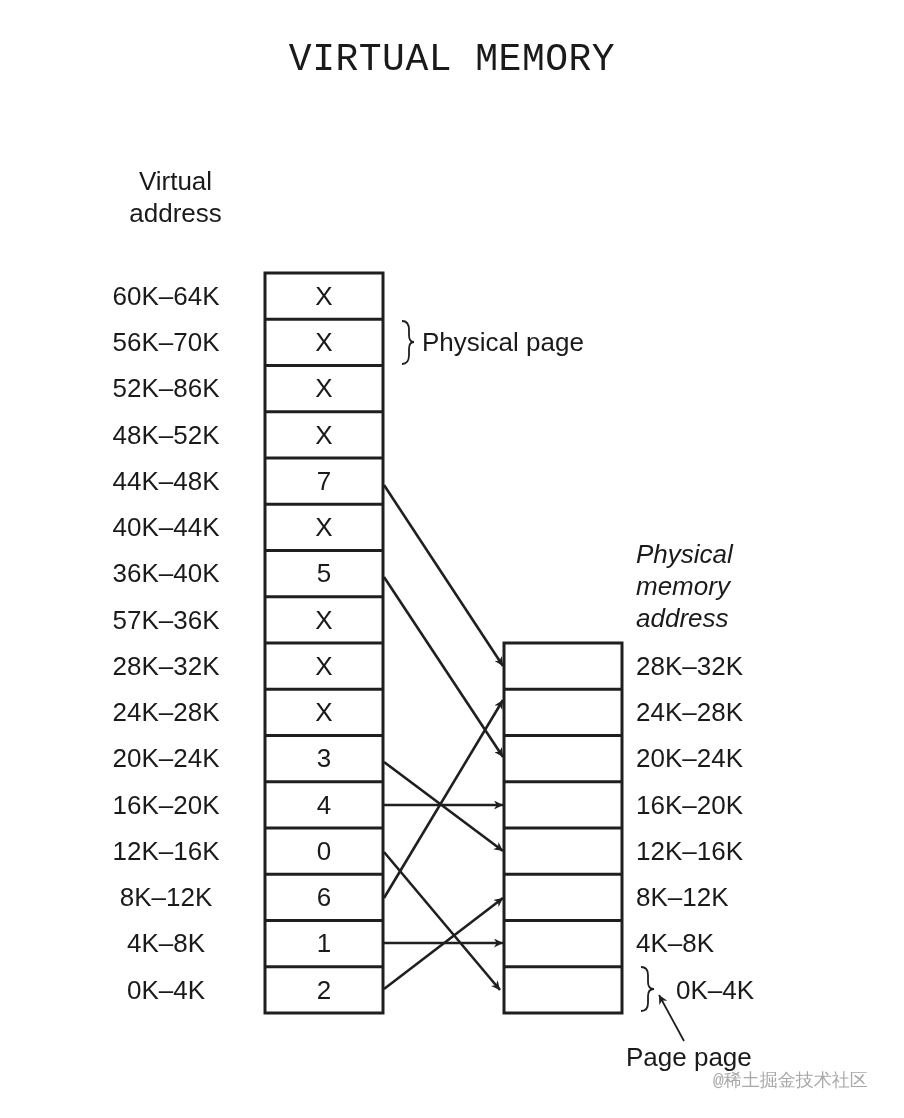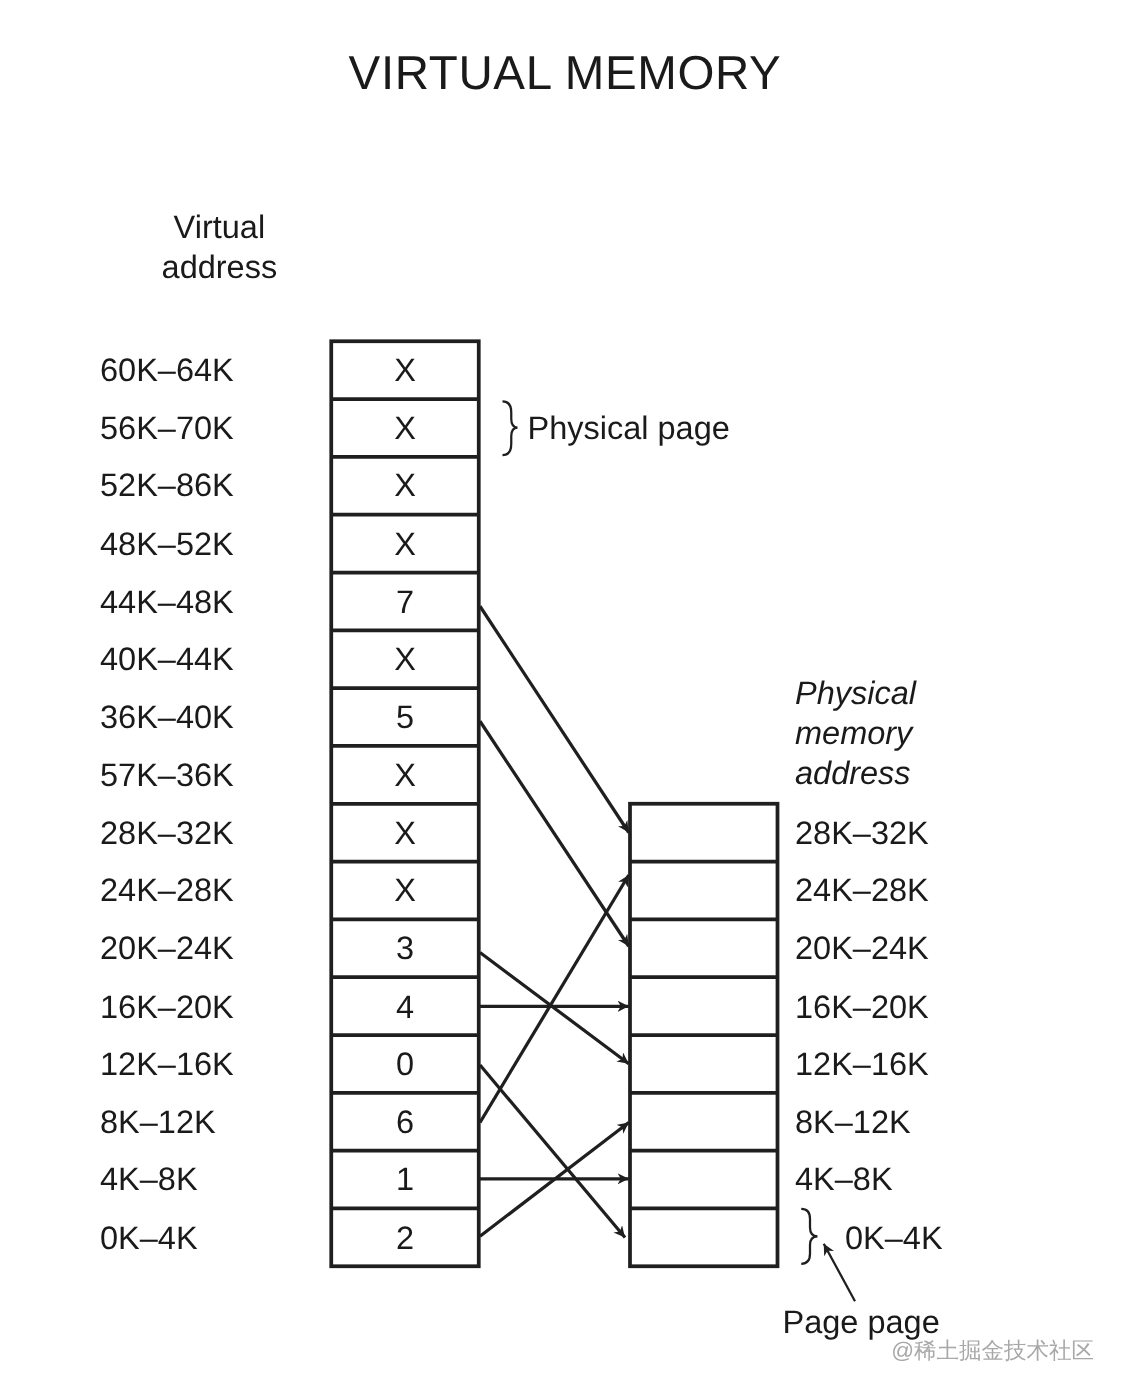--- a/index.html
+++ b/index.html
@@ -1,26 +1,26 @@
 <!DOCTYPE html>
 <html><head>
 <meta charset="utf-8">
 <style>
   html, body { margin: 0; padding: 0; background: #ffffff; }
   body { width: 904px; height: 1118px; position: relative; overflow: hidden; font-family: "Liberation Sans", sans-serif; color: #1a1a1a; }
-  .title { position: absolute; left: 0; top: 38px; width: 904px; text-align: center; font-family: Liberation Sans, sans-serif; font-size: 38px; letter-spacing: 0.5px; color: #1a1a1a; }
+  .title { position: absolute; left: 0; top: 38px; width: 904px; text-align: center; font-family: Liberation Mono, monospace; font-size: 38px; letter-spacing: 0.5px; color: #1a1a1a; }
   .heading { position: absolute; font-size: 26px; line-height: 32px; color: #1a1a1a; }
   .vheading { left: 100px; top: 165px; width: 151px; text-align: center; }
   .pheading { left: 636px; top: 538px; text-align: left; font-style: italic; }
-  .vlabel { position: absolute; left: 80px; width: 172px; text-align: left; font-size: 26px; line-height: 46px; height: 46px; }
+  .vlabel { position: absolute; left: 80px; width: 172px; text-align: center; font-size: 26px; line-height: 46px; height: 46px; }
   .plabel { position: absolute; left: 636px; font-size: 26px; line-height: 46px; height: 46px; }
   .vpage-text { position: absolute; left: 265px; width: 118px; text-align: center; font-size: 26px; line-height: 46px; height: 46px; }
   svg.overlay { position: absolute; left: 0; top: 0; }
   .annot { position: absolute; font-size: 26px; line-height: 32px; }
-  .watermark { position: absolute; left: 713px; top: 1068px; font-size: 18px; color: #a8a8a8; font-family: Liberation Sans, sans-serif; }
+  .watermark { position: absolute; left: 713px; top: 1068px; font-size: 18px; color: #a8a8a8; font-family: Liberation Mono, monospace; }
 </style>
 </head>
 <body>
 
 <div class="title">VIRTUAL MEMORY</div>
 
 <div class="heading vheading">
   <div>Virtual</div>
   <div>address</div>
 </div>

